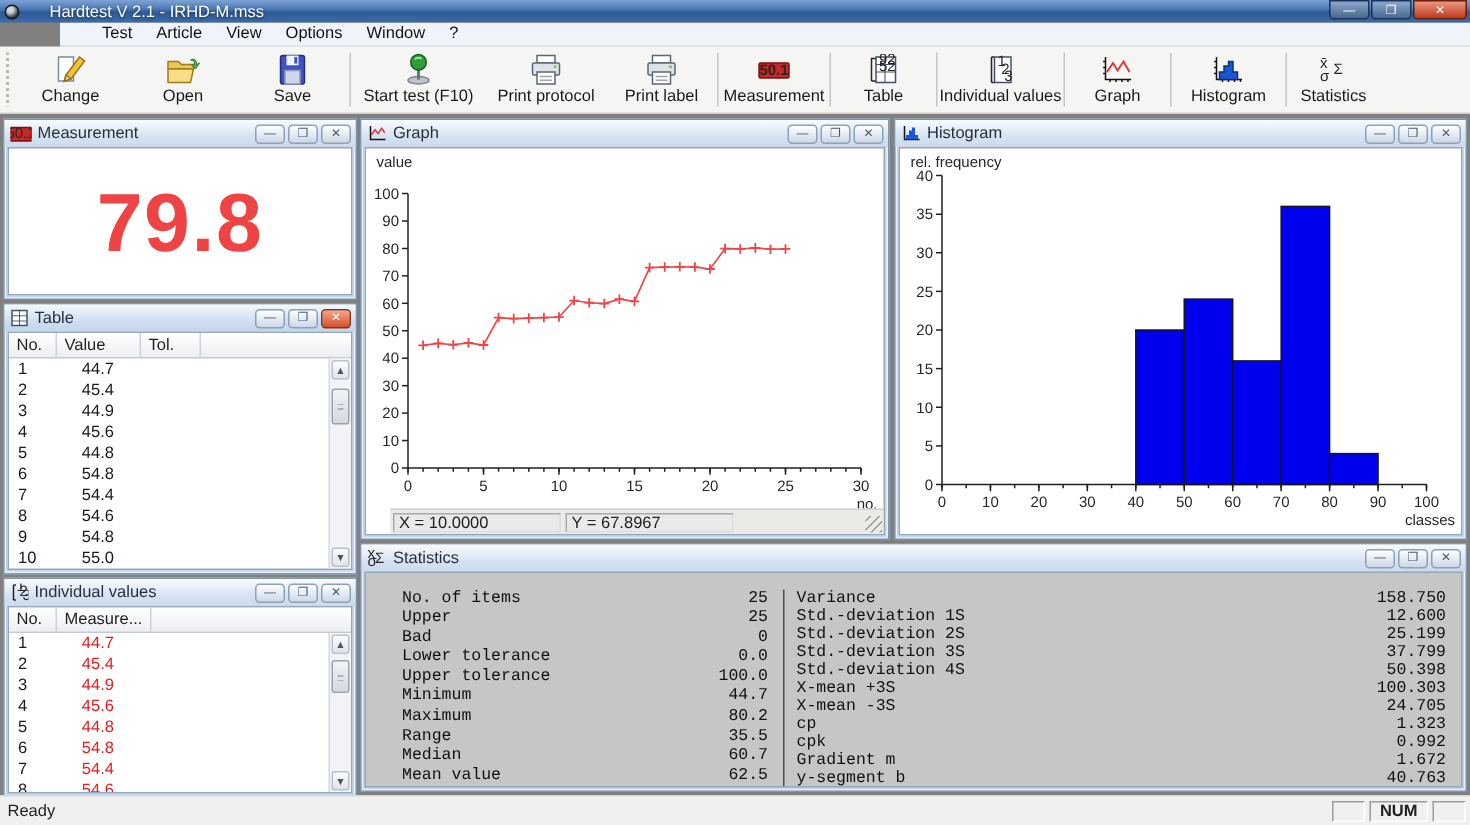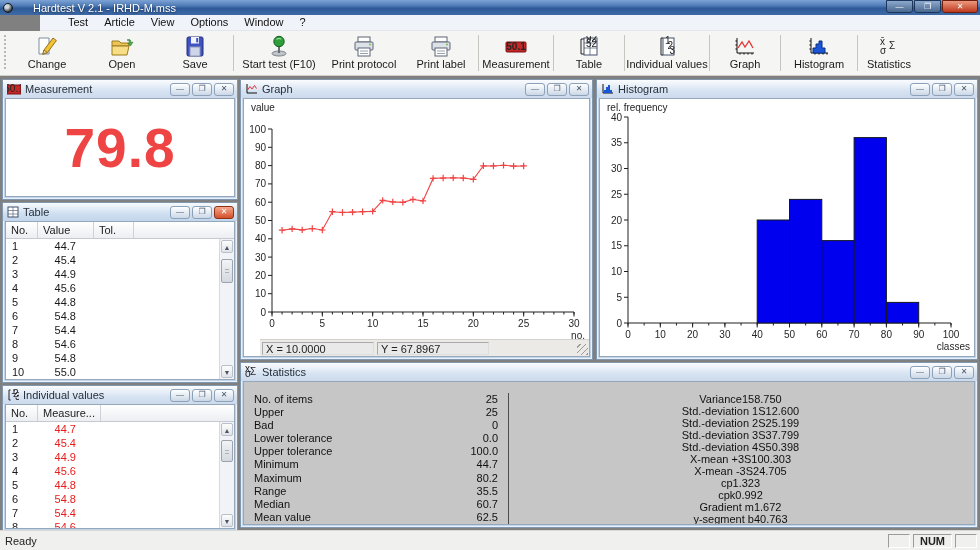--- a/index.html
+++ b/index.html
@@ -86,24 +86,24 @@
   svg text { font-family:"Liberation Sans", sans-serif; font-size:10px; fill:#262626; }
   .g-status { position:absolute; left:16px; right:0; bottom:0; height:17px; background:#eceae7;
     border-top:1px solid #d4d2cf; display:flex; align-items:center; gap:3px; padding:0 2px; }
   .g-field { width:112px; height:13px; padding:0 3px; line-height:12px;
     background:#e9e9e9; border:1px solid #aaa; border-right-color:#ddd; border-bottom-color:#ddd; color:#222; }
   .g-grip { position:absolute; right:1px; bottom:1px; width:11px; height:11px;
     background:repeating-linear-gradient(135deg, transparent 0 2px, #9a9a9a 2px 3px, transparent 3px 4px); }
 
   
   .stats-body { background:#c6c6c6; }
-  .stats-wrap { display:flex; padding:11px 10px 0 10px; height:100%; }
+  .stats-wrap { display:flex; padding:11px 10px 0 24px; height:100%;font-family:Liberation Mono, monospace; }
   .stat-col { display:flex; flex-direction:column; }
   .stat-col.left  { width:244px; }
-  .stat-col.right { flex:1; border-left:1px solid #4c4c4c; padding-left:8px; margin-left:10px;align-items:center; }
+  .stat-col.right { flex:1; border-left:1px solid #4c4c4c; padding-left:8px; margin-left:10px; }
   .srow { display:flex; justify-content:space-between; height:13.5px; color:#111; }
 
   
   .statusbar { position:absolute; left:0; bottom:0; width:980px; height:20px;
     background:#f0f0ee; border-top:1px solid #d8d8d4; display:flex; align-items:center; padding:0 3px; }
   .statusbar .ready { flex:1; padding-left:2px; color:#222; }
   .sb-pane { height:14px; margin-left:3px; padding:0 6px; line-height:13px; color:#222;
     border:1px solid; border-color:#9c9c9c #fff #fff #9c9c9c;font-weight:bold; }
   .sb-pane.empty { width:22px; }
 </style>

